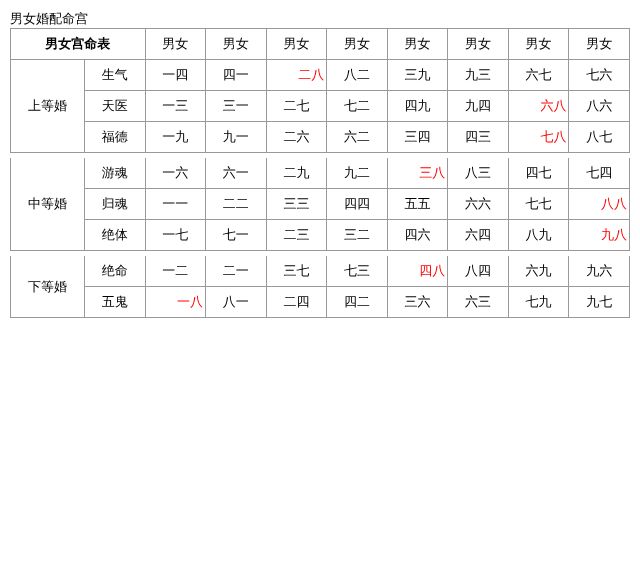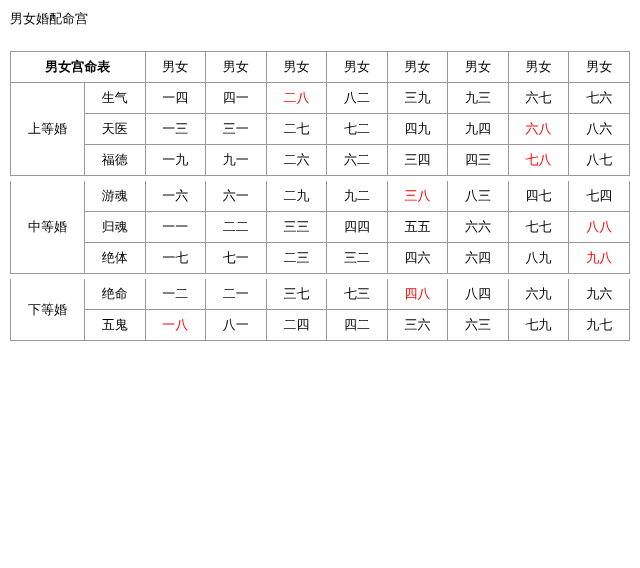--- a/index.html
+++ b/index.html
@@ -6,34 +6,34 @@
     body {
       font-family: sans-serif;
       font-size: 13px;
       background: #fff;
       color: #000;
       padding: 10px;
       width: 640px;
     }
     .page-title {
       font-size: 13px;
-      margin-bottom: 23px;
+      margin-bottom: 0;
     }
     table {
       border-collapse: collapse;
       width: 100%;
       font-family: Liberation Serif, serif;
     }
     th, td {
       border: 1px solid #999;
       text-align: center;
       padding: 6px 2px;
       min-width: 36px;
     }
-    .red { color: red; }
+    .red { color: red; text-align: right; }
     .col-header { font-weight: normal; }
   </style>
 </head>
 <body>
 
 <div class="page-title">男女婚配命宫</div>
 
 <table>
   <thead>
     <tr>

